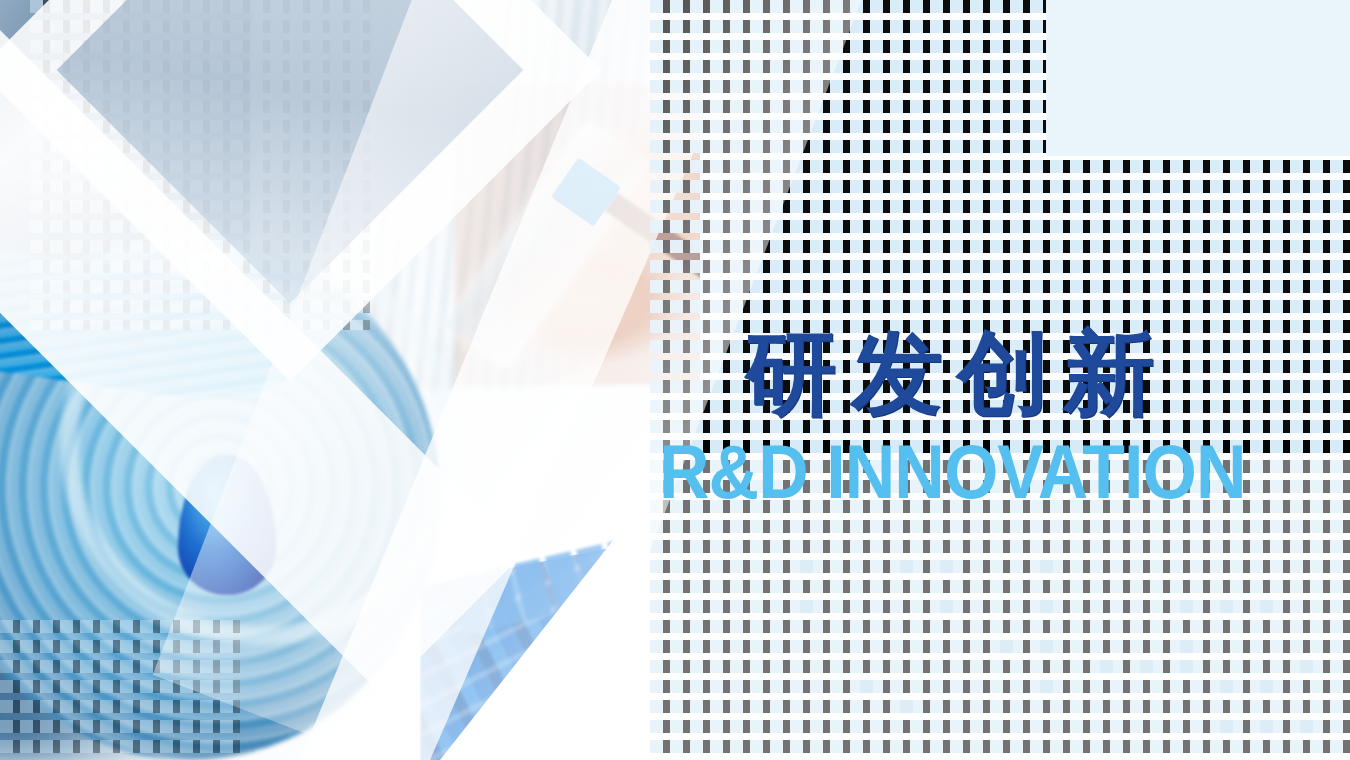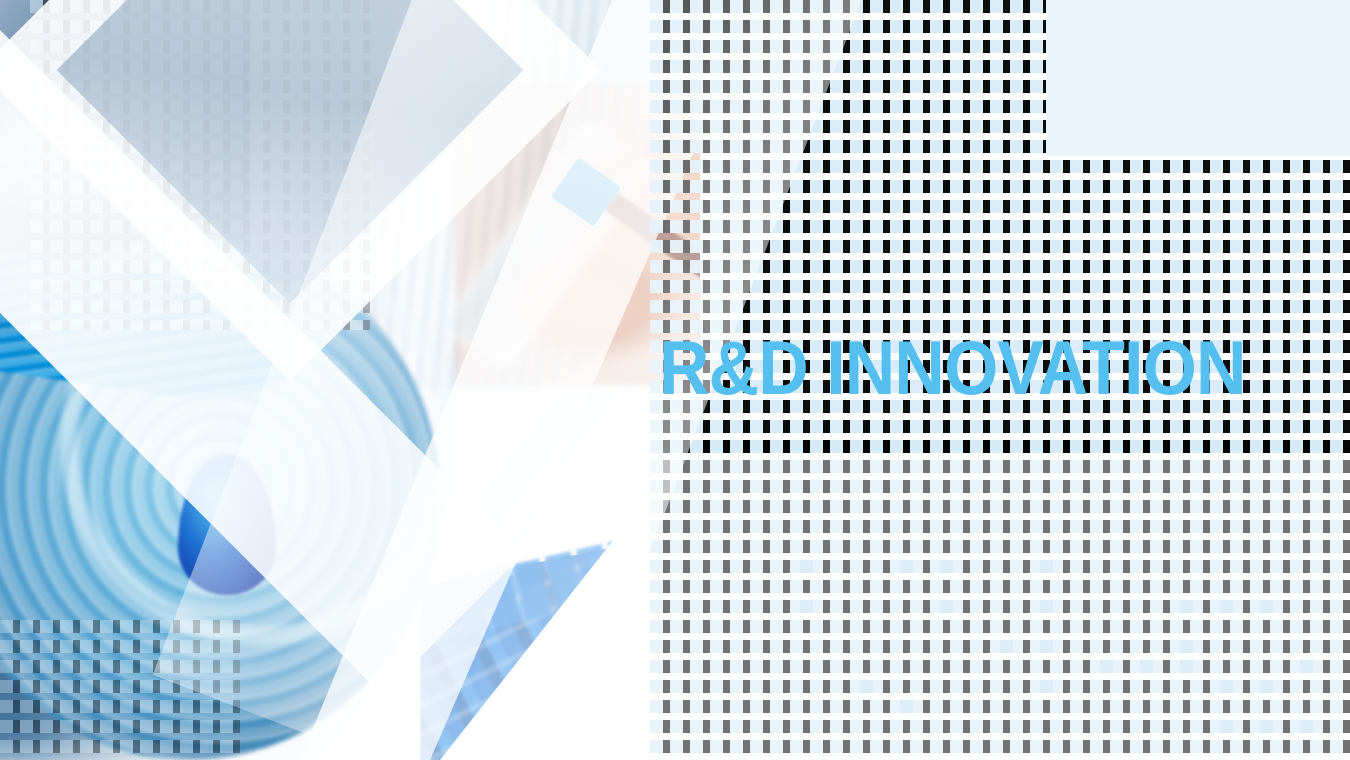--- a/index.html
+++ b/index.html
@@ -316,16 +316,17 @@
   <div class="panel panel-band1"></div>
   <div class="panel panel-diamond"></div>
   <div class="panel panel-diamond-inner"></div>
   <div class="panel panel-sheet"></div>
 
   <div class="logo-panel">
     
   </div>
 
   <div class="headline">
+    <div class="cn">研发创新</div>
     <div class="en">R&amp;D INNOVATION</div>
   </div>
 
 </div>
 
 </body></html>

